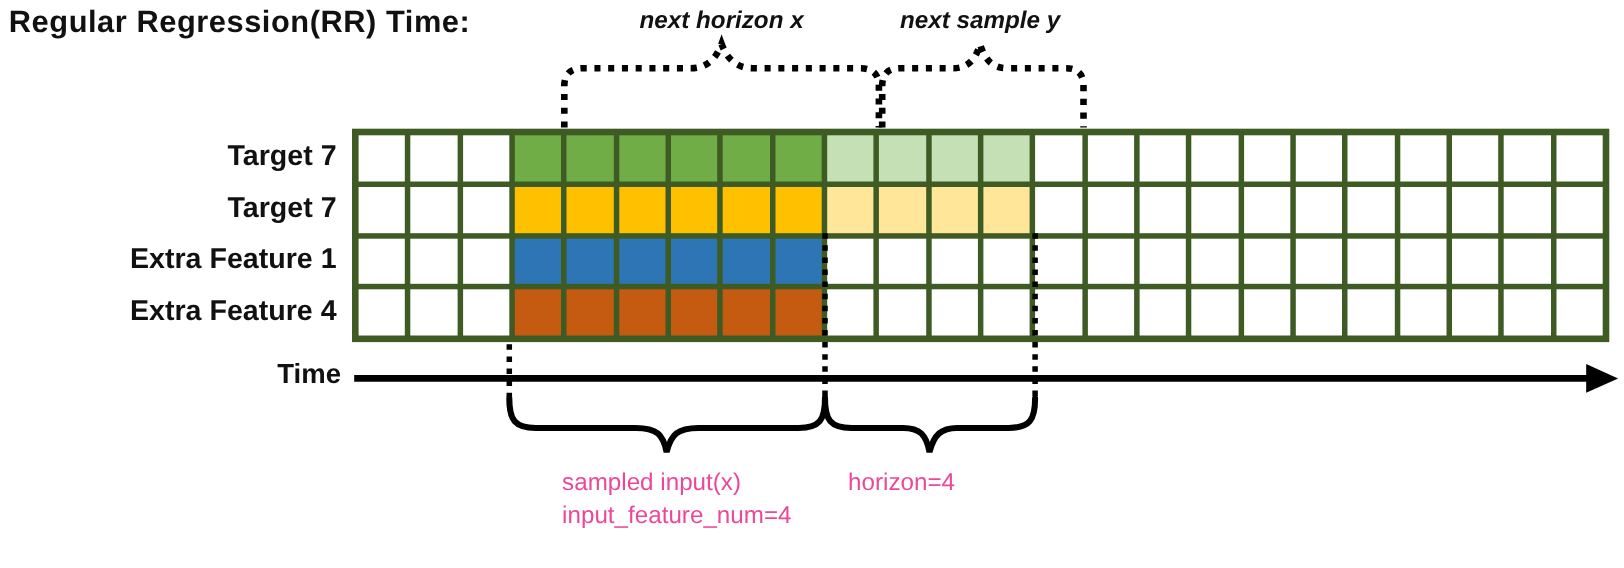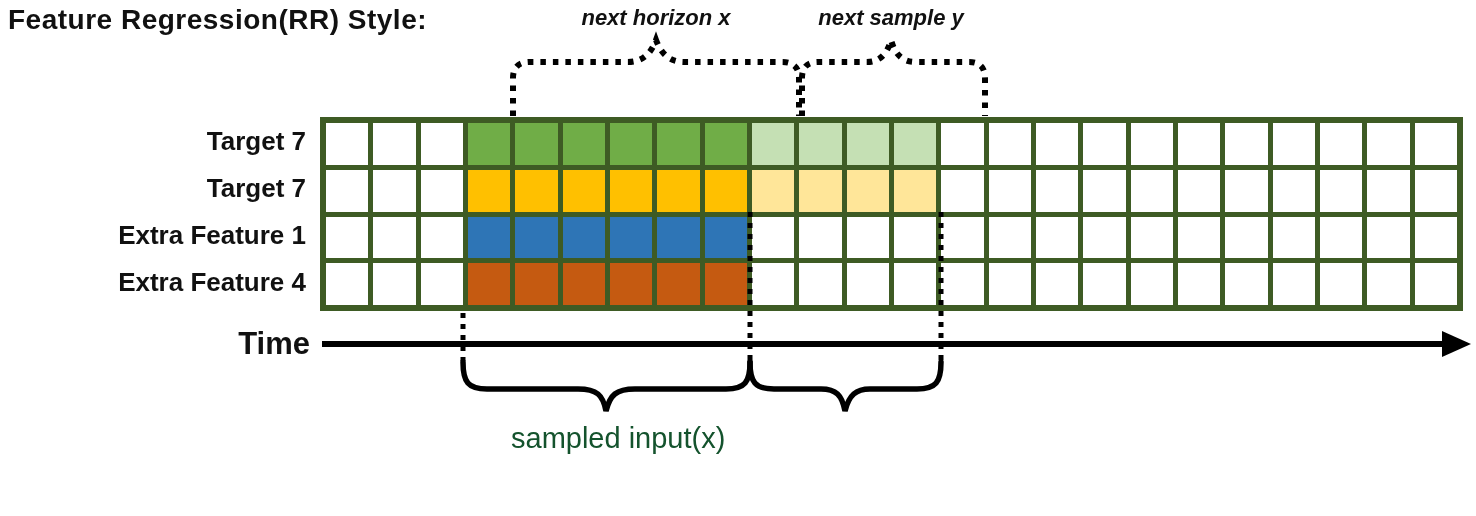--- a/index.html
+++ b/index.html
@@ -23,32 +23,32 @@
     text-align:right;font-size:26px;font-weight:700;color:#111;white-space:nowrap;
   }
   .grid{
     left:320px;top:117px;width:1143px;height:194px;
     display:grid;grid-template-columns:repeat(24,1fr);grid-template-rows:repeat(4,1fr);
     gap:5px;padding:6px;box-sizing:border-box;z-index:1;
   }
   .cell{width:100%;height:100%;}
   .overlay{left:0;top:0;width:1476px;height:516px;z-index:2;pointer-events:none;}
   .time-label{
-    left:200px;top:326px;width:110px;text-align:right;font-size:31px;font-weight:700;color:#111;
+    left:200px;top:326px;width:110px;text-align:right;font-size:25px;font-weight:700;color:#111;
   }
   .annot{
-    top:423px;font-size:29px;font-weight:400;line-height:30px;color:#14532d;white-space:nowrap;
+    top:423px;font-size:22px;font-weight:400;line-height:30px;color:#ec4899;white-space:nowrap;
   }
   #annot-input{left:511px;}
   #annot-output{left:771px;}
 </style>
 </head>
 <body>
 
-<div class="abs page-title">Feature Regression(RR) Style:</div>
+<div class="abs page-title">Regular Regression(RR) Time:</div>
 
 <div class="abs brace-label" id="brace-label-x">next horizon x</div>
 <div class="abs brace-label" id="brace-label-y">next sample y</div>
 
 <div class="abs row-labels">
   <div class="row-label" style="top:0px">Target 7</div>
   <div class="row-label" style="top:47px">Target 7</div>
   <div class="row-label" style="top:94px">Extra Feature 1</div>
   <div class="row-label" style="top:141px">Extra Feature 4</div>
 </div>
@@ -169,15 +169,17 @@
 
   <path d="M463,362 C463,382 468,389 487,389 L578,389 C597,389 603,395 606,411 C610,395 616,389 635,389 L726,389 C745,389 750,382 750,362" fill="none" stroke="#000" stroke-width="5.5" stroke-linecap="round"></path>
 
   <path d="M750,362 C750,382 755,389 774,389 L821,389 C836,389 842,395 845,411 C849,395 856,389 870,389 L917,389 C936,389 941,382 941,362" fill="none" stroke="#000" stroke-width="5.5" stroke-linecap="round"></path>
 </svg>
 
 <div class="abs time-label">Time</div>
 
 <div class="abs annot" id="annot-input">
   <div>sampled input(x)</div>
+  <div>input_feature_num=4</div>
 </div>
 <div class="abs annot" id="annot-output">
+  <div>horizon=4</div>
 </div>
 
 </body></html>

